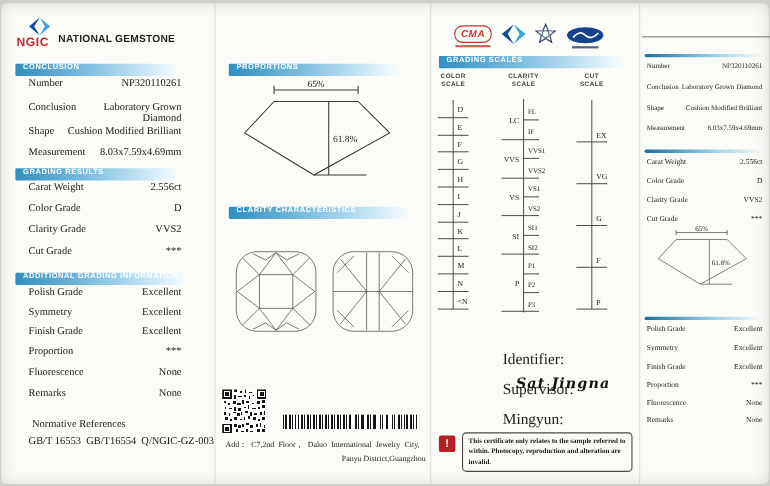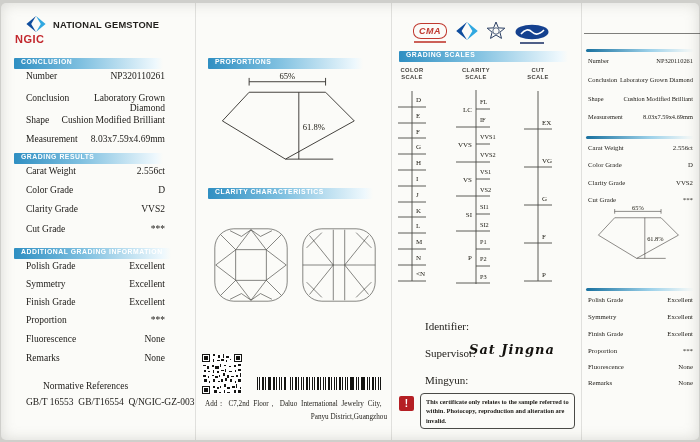--- a/index.html
+++ b/index.html
@@ -25,37 +25,37 @@
   .row .val{text-align:right;}
   .prow{position:absolute;display:flex;justify-content:space-between;align-items:baseline;
     font-size:6.8px;left:587px;width:105px;color:#26241f;}
   .grule{position:absolute;height:2.5px;border-radius:2px;left:585px;width:108px;
     background:linear-gradient(90deg,#19719f,#9ed2ea 60%,rgba(255,255,255,0));}
   .brand-org{position:absolute;left:52px;font:700 9.3px "Liberation Sans",sans-serif;
     color:#211f1c;letter-spacing:.2px;line-height:10.5px;}
   .ngic{position:absolute;font:700 11px "Liberation Sans",sans-serif;color:#c2272d;letter-spacing:.5px;}
   .colhead{position:absolute;width:60px;text-align:center;
     font:600 5.8px "Liberation Sans",sans-serif;color:#45433f;letter-spacing:.4px;line-height:7px;}
-  .sig-label{position:absolute;font-size:11px;color:#23211d;}
+  .sig-label{position:absolute;font-size:14px;color:#23211d;margin-left:32px;}
   .sig-name{position:absolute;font:700 italic 13px "DejaVu Serif",serif;letter-spacing:1px;color:#14120f;}
   .datebox{position:absolute;left:247px;top:355px;width:139px;height:16px;
     border:1px solid #3a3a36;border-radius:3px;display:flex;justify-content:space-between;
     align-items:center;padding:0 7px;box-sizing:border-box;font-weight:700;font-size:8.3px;}
   .barcode{position:absolute;left:256px;top:374px;width:124px;height:13px;
     background:repeating-linear-gradient(90deg,#151513 0 1.5px,#fff 1.5px 2.5px,#151513 2.5px 3.5px,#fff 3.5px 5.5px,#151513 5.5px 7.5px,#fff 7.5px 8.5px,#151513 8.5px 9px,#fff 9px 11px);}
   .addr{position:absolute;left:204px;top:395px;width:182px;font-size:7.2px;line-height:13px;color:#26241f;}
   .addr .l1{word-spacing:2px;font-family:Liberation Serif, serif;}
   .addr .l2{text-align:right;}
   .warn-ico{position:absolute;left:398px;top:393px;width:15px;height:15px;background:#b51f24;
     border-radius:2px;color:#fff;font:700 10px "Liberation Sans",sans-serif;
     display:flex;align-items:center;justify-content:center;}
   .notice{position:absolute;left:419px;top:390px;width:155px;border:1px solid #4a4a46;
     border-radius:4px;padding:3px 5px;font-size:6.4px;font-weight:700;line-height:1.45;
     color:#23211d;box-sizing:border-box;}
-  .refs-title{position:absolute;left:42px;top:378px;font-size:9.5px;}
+  .refs-title{position:absolute;left:28px;top:378px;font-size:9.5px;}
   .refs-codes{position:absolute;left:25px;top:394px;font-size:9.5px;white-space:pre;}
   .cma{position:absolute;left:412px;top:20px;width:34px;height:16px;border:1.5px solid #c0392f;
     border-radius:8px/7px;box-sizing:border-box;display:flex;align-items:center;justify-content:center;
     font:700 italic 9px "Liberation Sans",sans-serif;color:#c0392f;letter-spacing:.5px;}
   .cma-sub{position:absolute;left:413px;top:38px;width:32px;height:1.5px;background:#c0392f;opacity:.8;}
   .oval-sub{position:absolute;left:519px;top:39px;width:24px;height:1.5px;background:#24386b;opacity:.8;}
   svg text{font-family:"Liberation Serif",serif;fill:#222018;}
   .scale-line{stroke:#4a4a46;stroke-width:.9;}
   .diagram{stroke:#3c3a36;fill:none;stroke-width:1;}
   .facet{stroke:#4a4a46;fill:none;stroke-width:.7;}
@@ -66,21 +66,21 @@
 <div class="cert">
   <div class="fold" style="left:194px"></div>
   <div class="fold" style="left:390px"></div>
   <div class="fold" style="left:580px"></div>
 
   <svg style="position:absolute;left:25px;top:13px" width="20" height="16" viewBox="0 0 24 20">
     <path d="M12 0 L0 10 L12 20 L6 10 Z" fill="#0f4d9e"></path>
     <path d="M12 0 L24 10 L12 20 L18 10 Z" fill="#31a8e0"></path>
   </svg>
   <div class="ngic" style="left:14px;top:30px">NGIC</div>
-  <div class="brand-org" style="top:17px">NATIONAL GEMSTONE</div>
+  <div class="brand-org" style="top:27px">NATIONAL GEMSTONE</div>
 
   <div class="secbar" style="left:13px;top:55px;width:142px">CONCLUSION</div>
 
   <div class="row" style="top:68px">
     <span class="lab">Number</span>
     <span class="val">NP320110261</span>
   </div>
   <div class="row" style="top:90px">
     <span class="lab">Conclusion</span>
     <span class="val">Laboratory Grown Diamond</span>

